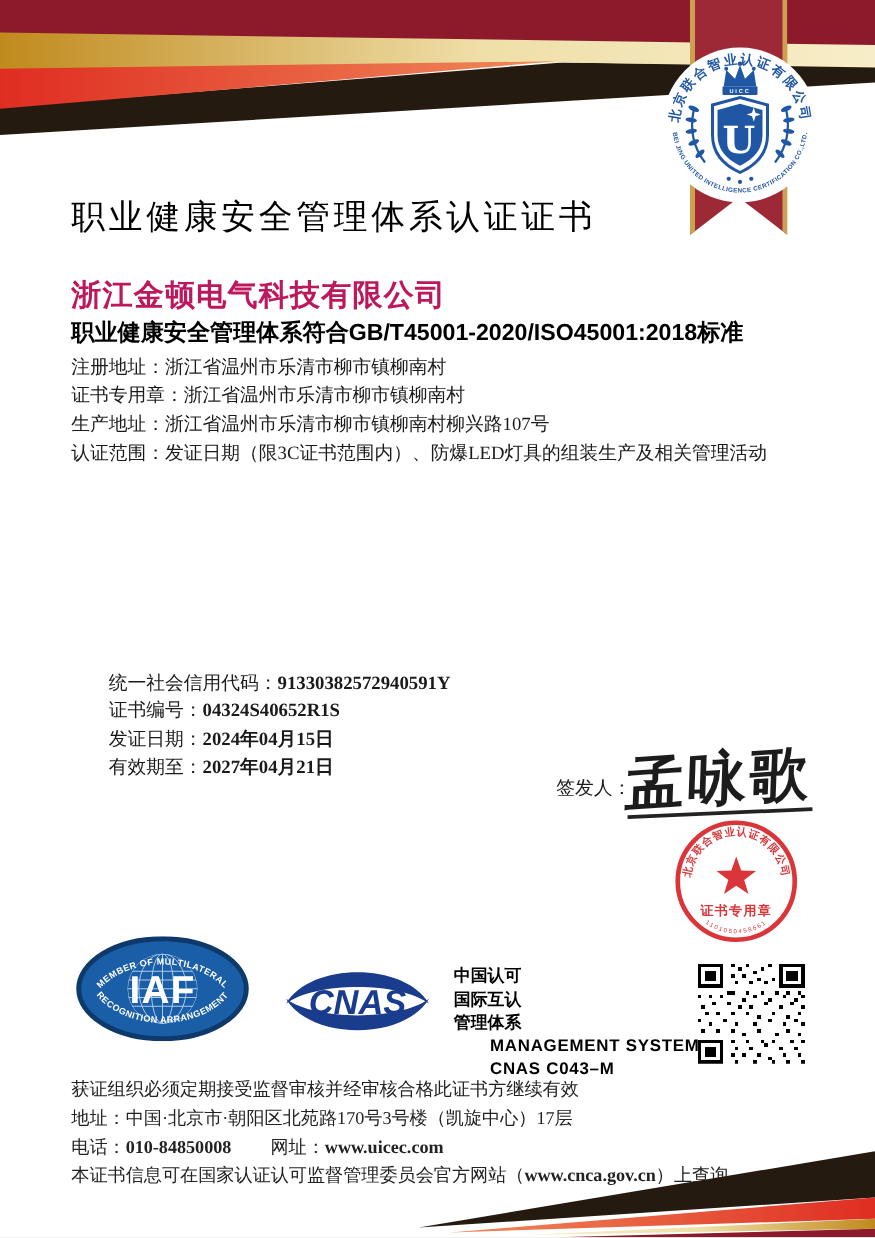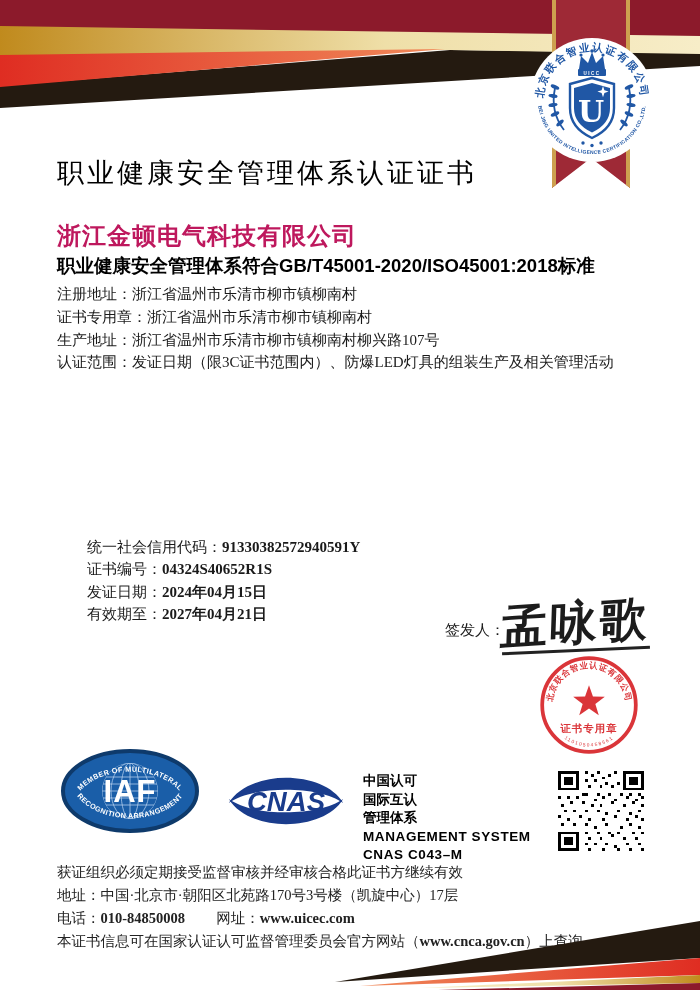--- a/index.html
+++ b/index.html
@@ -33,21 +33,21 @@
              transform:rotate(-4deg) skewX(-6deg);z-index:2;}
   .sig-line{left:502px;top:649px;width:148px;border-top:3.5px solid #222;
             transform:rotate(-2.5deg);z-index:2;}
   .stamp{left:537px;top:653px;z-index:4;opacity:.93;}
 
   
   .iaf{left:60px;top:749px;}
   .cnas{left:221px;top:763px;}
   .acc-text{left:363px;top:772px;line-height:18.6px;font-size:13.5px;color:#000;
             font-family:"Liberation Sans","DejaVu Sans",sans-serif;font-weight:bold;}
-  .acc-text .en{letter-spacing:.6px;}
+  .acc-text .en{letter-spacing:.6px;margin-left:29px;}
   .qr{left:558px;top:771px;}
 
   
   .footer{left:57px;top:861px;font-size:14.5px;line-height:23px;color:#222;}
   .banner-bottom{left:0;top:910px;width:700px;height:80px;z-index:1;}
 </style>
 </head>
 <body>
 
 <div class="page">

